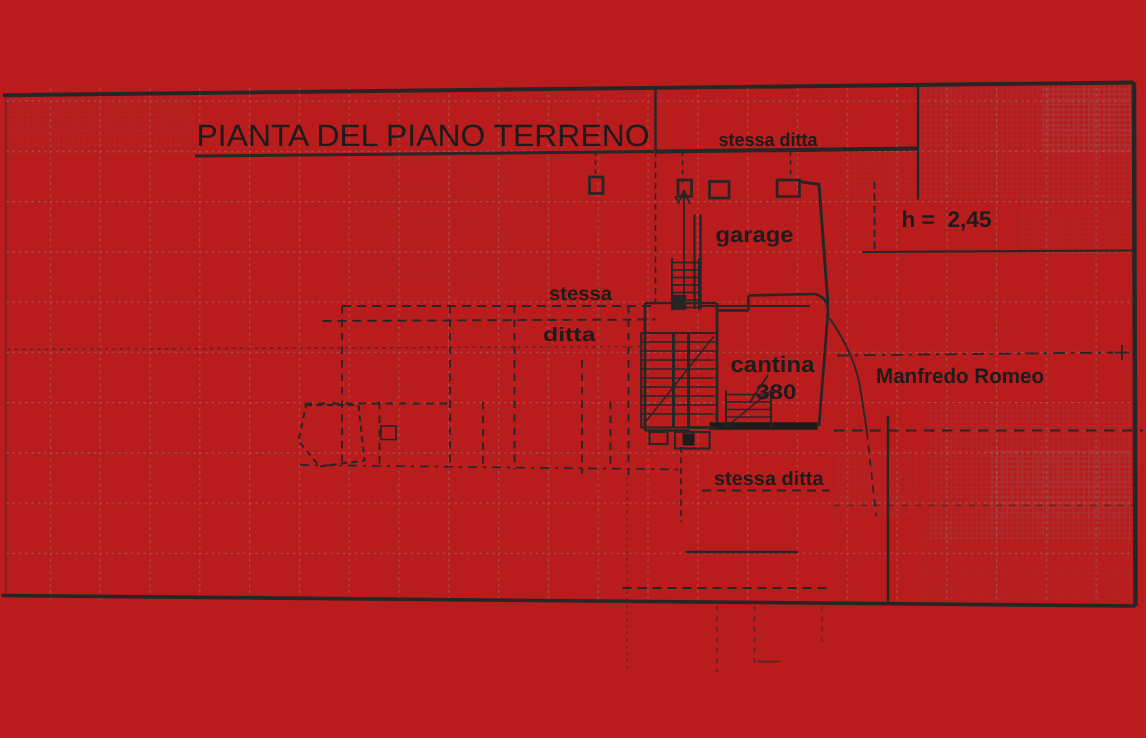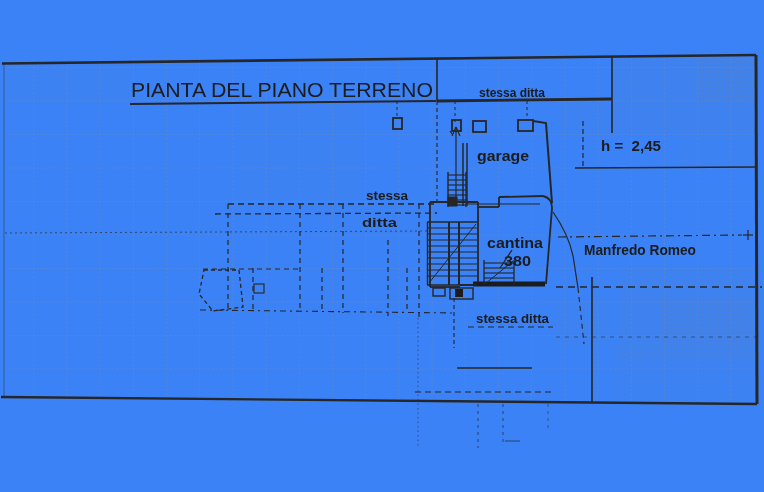--- a/index.html
+++ b/index.html
@@ -1,16 +1,16 @@
 <!DOCTYPE html>
 <html><head>
 <meta charset="utf-8">
 <style>
   html,body{margin:0;padding:0;background:#ffffff;}
-  .stage{position:relative;width:764px;height:492px;background:#3b82f6;overflow:hidden;
+  .stage{position:relative;width:764px;height:492px;background:#b91c1c;overflow:hidden;
          font-family:"Liberation Sans", sans-serif;}
   svg{position:absolute;left:0;top:0;}
   text{fill:#1c1c1c;font-family:"Liberation Sans", sans-serif;white-space:pre;}
   .ink{stroke:#262626;fill:none;}
 </style>
 </head>
 <body>
 
 <div class="stage">
 <svg width="764" height="492" viewBox="0 0 764 492">

